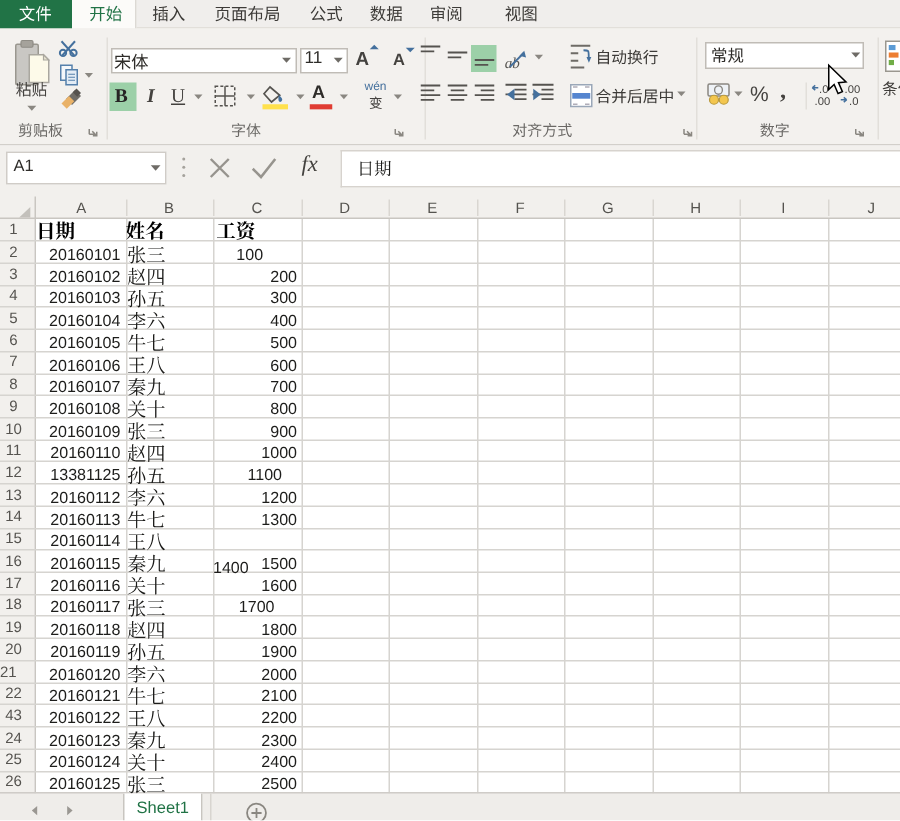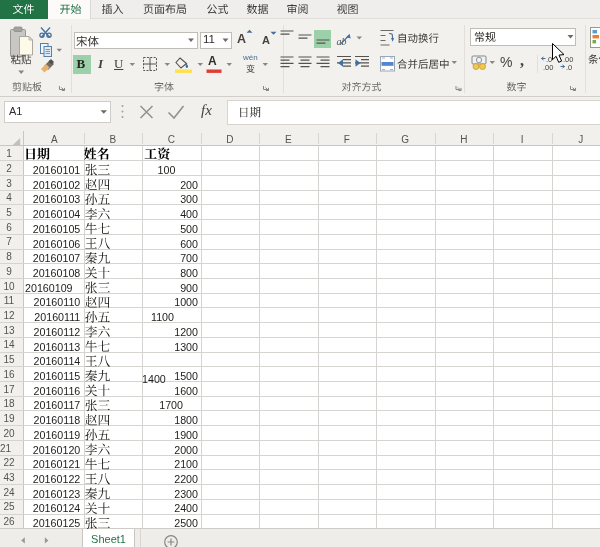--- a/index.html
+++ b/index.html
@@ -132,26 +132,26 @@
     <div style="position:absolute;left:25.0px;top:208.08px;width:55.3px;height:12px;font-size:10.7px;color:#1d1d1b;text-align:right">20160104</div>
     <div style="position:absolute;left:142.0px;top:208.08px;width:56.0px;height:12px;font-size:10.7px;color:#1d1d1b;text-align:right">400</div>
     <div style="position:absolute;left:25.0px;top:222.80px;width:55.3px;height:12px;font-size:10.7px;color:#1d1d1b;text-align:right">20160105</div>
     <div style="position:absolute;left:142.0px;top:222.80px;width:56.0px;height:12px;font-size:10.7px;color:#1d1d1b;text-align:right">500</div>
     <div style="position:absolute;left:25.0px;top:237.52px;width:55.3px;height:12px;font-size:10.7px;color:#1d1d1b;text-align:right">20160106</div>
     <div style="position:absolute;left:142.0px;top:237.52px;width:56.0px;height:12px;font-size:10.7px;color:#1d1d1b;text-align:right">600</div>
     <div style="position:absolute;left:25.0px;top:252.24px;width:55.3px;height:12px;font-size:10.7px;color:#1d1d1b;text-align:right">20160107</div>
     <div style="position:absolute;left:142.0px;top:252.24px;width:56.0px;height:12px;font-size:10.7px;color:#1d1d1b;text-align:right">700</div>
     <div style="position:absolute;left:25.0px;top:266.96px;width:55.3px;height:12px;font-size:10.7px;color:#1d1d1b;text-align:right">20160108</div>
     <div style="position:absolute;left:142.0px;top:266.96px;width:56.0px;height:12px;font-size:10.7px;color:#1d1d1b;text-align:right">800</div>
-    <div style="position:absolute;left:25.0px;top:281.68px;width:55.3px;height:12px;font-size:10.7px;color:#1d1d1b;text-align:left">20160109</div>
+    <div style="position:absolute;left:25.0px;top:281.68px;width:55.3px;height:12px;font-size:10.7px;color:#1d1d1b;text-align:right">20160109</div>
     <div style="position:absolute;left:142.0px;top:281.68px;width:56.0px;height:12px;font-size:10.7px;color:#1d1d1b;text-align:right">900</div>
     <div style="position:absolute;left:25.0px;top:296.40px;width:55.3px;height:12px;font-size:10.7px;color:#1d1d1b;text-align:right">20160110</div>
     <div style="position:absolute;left:142.0px;top:296.40px;width:56.0px;height:12px;font-size:10.7px;color:#1d1d1b;text-align:right">1000</div>
-    <div style="position:absolute;left:25.0px;top:311.12px;width:55.3px;height:12px;font-size:10.7px;color:#1d1d1b;text-align:right">20160111</div>
-    <div style="position:absolute;left:142.0px;top:311.12px;width:32px;height:12px;font-size:10.7px;color:#1d1d1b;text-align:right">1100</div>
+    <div style="position:absolute;left:25.0px;top:311.12px;width:55.3px;height:12px;font-size:10.7px;color:#1d1d1b;text-align:right">13381125</div>
+    <div style="position:absolute;left:156px;top:311.12px;width:32px;height:12px;font-size:10.7px;color:#1d1d1b;text-align:right">1100</div>
     <div style="position:absolute;left:25.0px;top:325.84px;width:55.3px;height:12px;font-size:10.7px;color:#1d1d1b;text-align:right">20160112</div>
     <div style="position:absolute;left:142.0px;top:325.84px;width:56.0px;height:12px;font-size:10.7px;color:#1d1d1b;text-align:right">1200</div>
     <div style="position:absolute;left:25.0px;top:340.56px;width:55.3px;height:12px;font-size:10.7px;color:#1d1d1b;text-align:right">20160113</div>
     <div style="position:absolute;left:142.0px;top:340.56px;width:56.0px;height:12px;font-size:10.7px;color:#1d1d1b;text-align:right">1300</div>
     <div style="position:absolute;left:25.0px;top:355.28px;width:55.3px;height:12px;font-size:10.7px;color:#1d1d1b;text-align:right">20160114</div>
     <div style="position:absolute;left:142.0px;top:373px;width:56.0px;height:12px;font-size:10.7px;color:#1d1d1b;text-align:left">1400</div>
     <div style="position:absolute;left:25.0px;top:370.00px;width:55.3px;height:12px;font-size:10.7px;color:#1d1d1b;text-align:right">20160115</div>
     <div style="position:absolute;left:142.0px;top:370.00px;width:56.0px;height:12px;font-size:10.7px;color:#1d1d1b;text-align:right">1500</div>
     <div style="position:absolute;left:25.0px;top:384.72px;width:55.3px;height:12px;font-size:10.7px;color:#1d1d1b;text-align:right">20160116</div>
     <div style="position:absolute;left:142.0px;top:384.72px;width:56.0px;height:12px;font-size:10.7px;color:#1d1d1b;text-align:right">1600</div>

